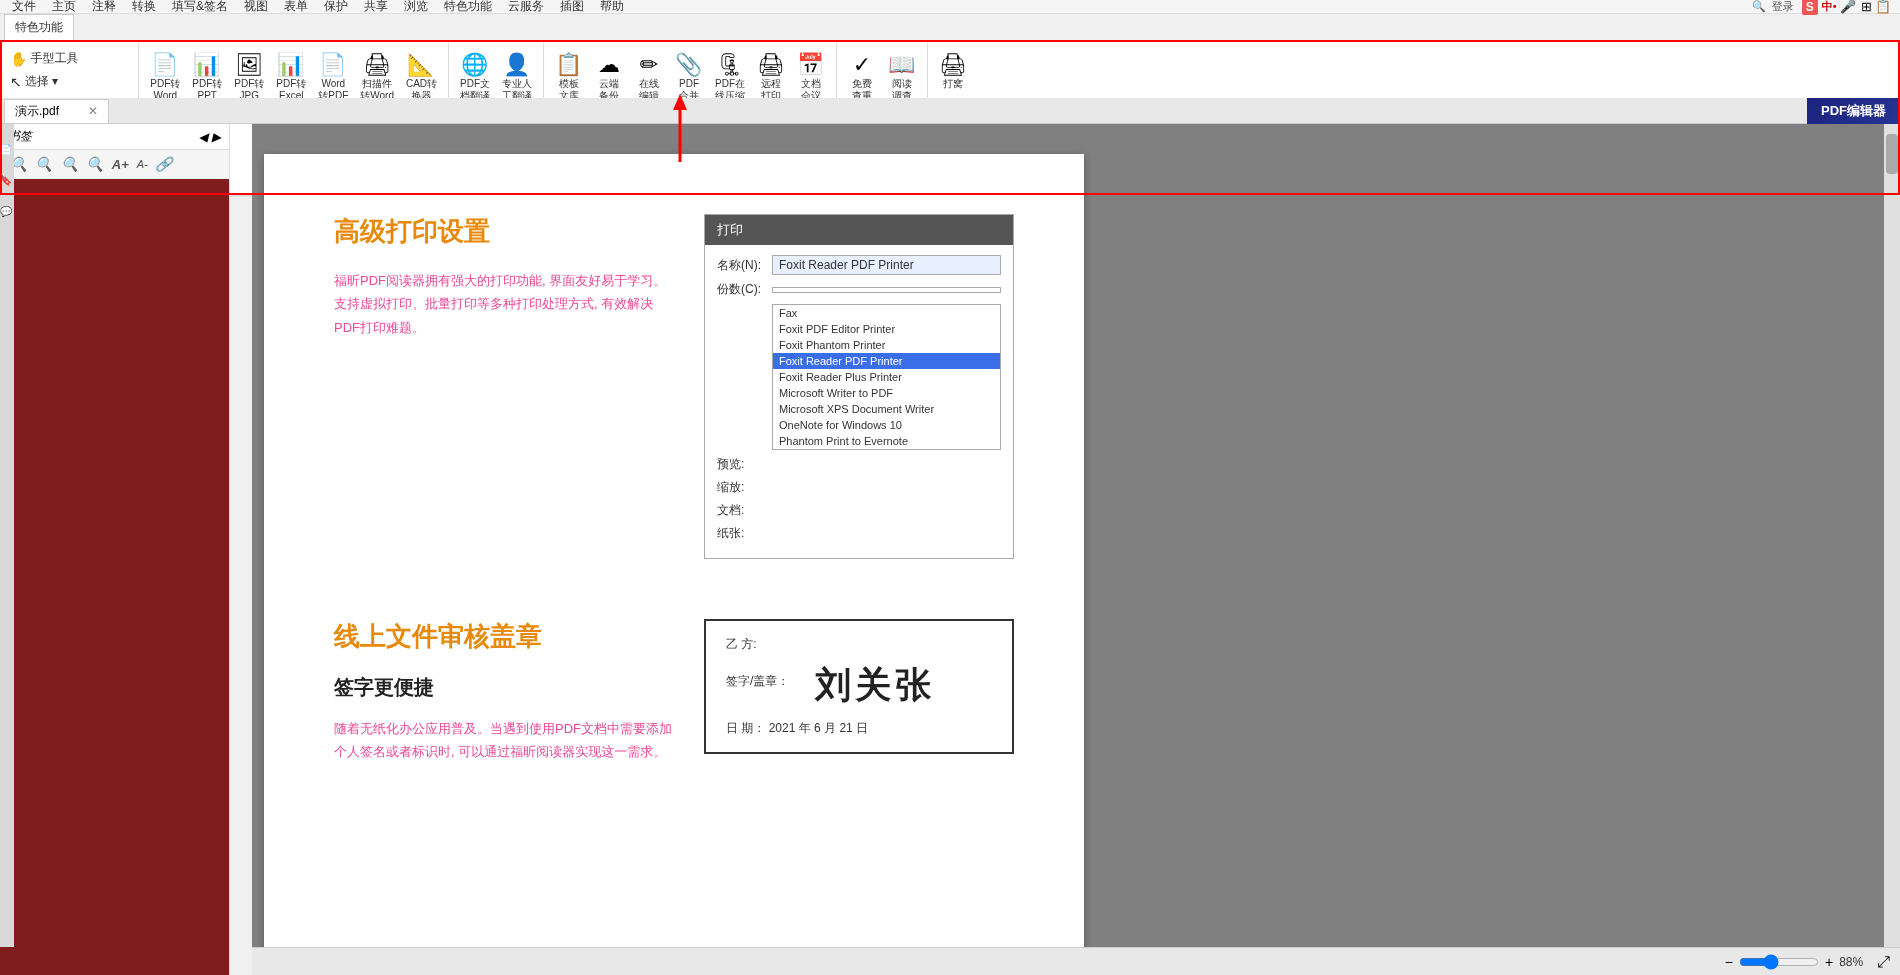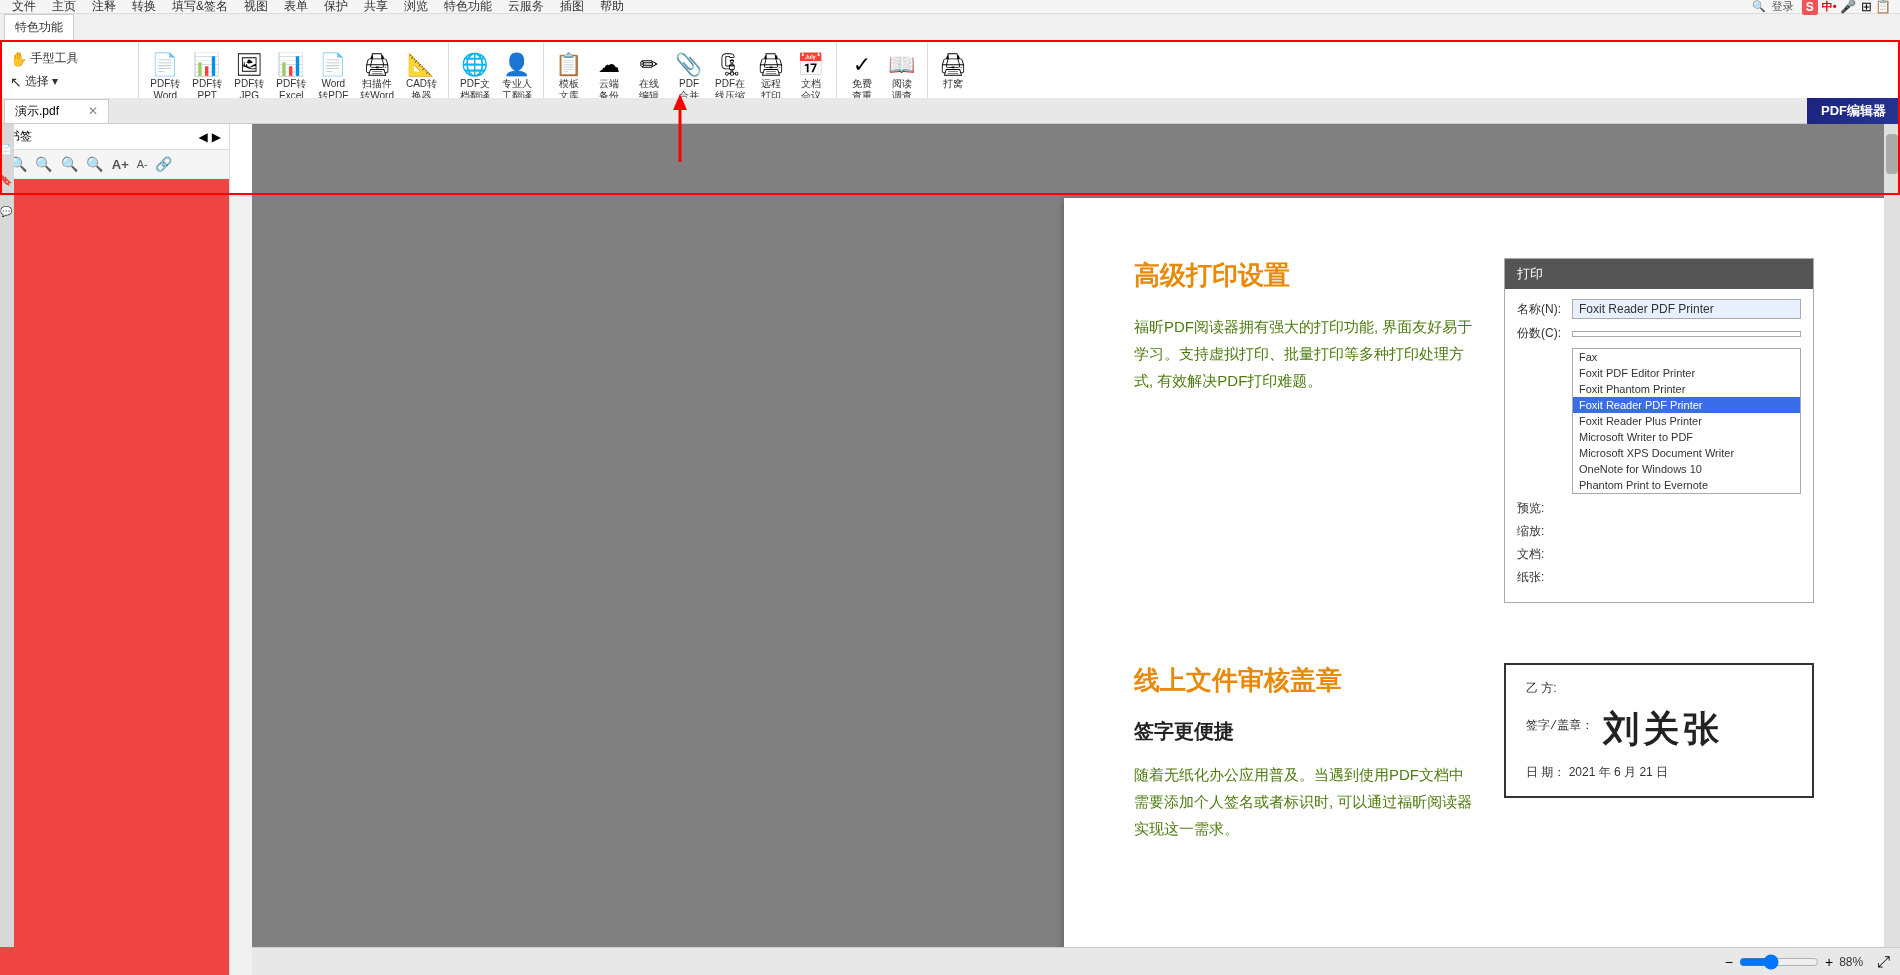--- a/index.html
+++ b/index.html
@@ -11,39 +11,39 @@
 
     
     .toolbar-tabs { display: flex; align-items: flex-end; height: 26px; background: #f0f0f0; padding: 0 4px; }
     .toolbar-tab { padding: 4px 10px; font-size: 12px; color: #444; cursor: pointer; border: 1px solid transparent; border-bottom: none; margin-right: 2px; background: #e8e8e8; }
     .toolbar-tab.active { background: #fff; border-color: #ccc; color: #333; }
 
     
     .ribbon-highlight { position: absolute; top: 0; left: 0; right: 0; bottom: 0; border: 2px solid red; pointer-events: none; z-index: 10; }
 
     
-    .sidebar { position: absolute; top: 98px; left: 0; width: 230px; bottom: 0; background: #ef4444; border-right: 1px solid #ddd; }
+    .sidebar { position: absolute; top: 98px; left: 0; width: 230px; bottom: 0; background: #7f1d1d; border-right: 1px solid #ddd; font-style: italic; }
     .sidebar-header { display: flex; align-items: center; justify-content: space-between; padding: 4px 8px; background: #fff; border-bottom: 1px solid #ddd; font-size: 12px; }
     .sidebar-tools { display: flex; align-items: center; padding: 4px 6px; border-bottom: 1px solid #eee; background: #f5f5f5; }
     .sidebar-tool { font-size: 14px; padding: 2px 4px; cursor: pointer; color: #555; }
 
     
     .tab-bar { position: absolute; top: 98px; left: 0; right: 0; height: 26px; background: #e8e8e8; border-bottom: 1px solid #ccc; display: flex; align-items: center; padding: 0 4px; }
     .doc-tab { display: flex; align-items: center; background: #fff; border: 1px solid #ccc; border-bottom: none; padding: 3px 10px; font-size: 12px; margin-right: 2px; gap: 21px; }
     .doc-tab .close { margin-left: 8px; cursor: pointer; font-size: 12px; color: #888; }
 
     
     .main-area { position: absolute; top: 124px; left: 252px; right: 0; bottom: 0; background: #808080; overflow: hidden; display: flex; }
-    .page-area { flex: 1; display: flex; justify-content: flex-end; padding: 30px 0; overflow-y: auto; margin-top: 44px; }
+    .page-area { flex: 1; display: flex; justify-content: flex-start; padding: 30px 12px; overflow-y: auto; }
     .pdf-page { background: #fff; width: 820px; min-height: 800px; box-shadow: 0 2px 8px rgba(0,0,0,0.3); padding: 60px 70px; position: relative; }
 
     
     .section-title { font-size: 26px; font-weight: bold; color: #e8890a; margin-bottom: 20px; }
     .section-subtitle { font-size: 20px; font-weight: bold; color: #222; margin-bottom: 16px; }
-    .section-body { font-size: 15px; color: #4d7c0f; line-height: 1.8; }
+    .section-body { font-size: 13px; color: #ec4899; line-height: 1.8; }
 
     .content-section { display: flex; gap: 30px; margin-bottom: 60px; }
     .content-left { flex: 1; }
     .content-right { width: 310px; flex-shrink: 0; }
 
     
     .print-dialog { border: 1px solid #aaa; background: #fff; font-size: 12px; }
     .print-dialog-header { background: #555; color: #fff; padding: 6px 12px; font-size: 13px; }
     .print-dialog-body { padding: 10px 12px; }
     .print-row { display: flex; align-items: center; margin-bottom: 6px; }
@@ -359,21 +359,21 @@
 
       <div class="content-section">
         <div class="content-left">
           <div class="section-title">线上文件审核盖章</div>
           <div class="section-subtitle">签字更便捷</div>
           <div class="section-body">随着无纸化办公应用普及。当遇到使用PDF文档中需要添加个人签名或者标识时, 可以通过福昕阅读器实现这一需求。</div>
         </div>
         <div class="content-right">
           <div class="signature-box">
             <div class="sig-label">乙 方:</div>
-            <div style="display:flex;align-items:center;gap:10px;font-family:Liberation Mono, monospace;">
+            <div style="display:flex;align-items:center;gap:26px;">
               <span class="sig-label">签字/盖章：</span>
               <span class="sig-content">刘关张</span>
             </div>
             <div class="sig-date">
               <span>日  期：</span>
               <span>2021 年 6 月 21 日</span>
             </div>
           </div>
         </div>
       </div>

